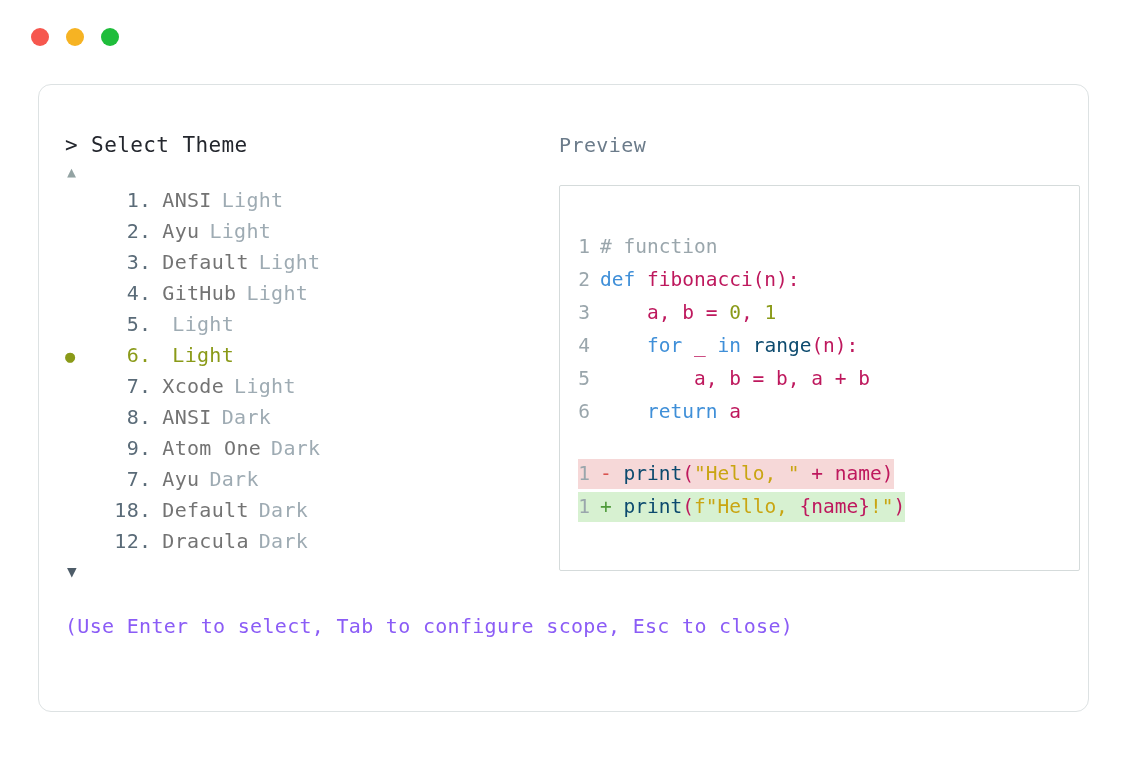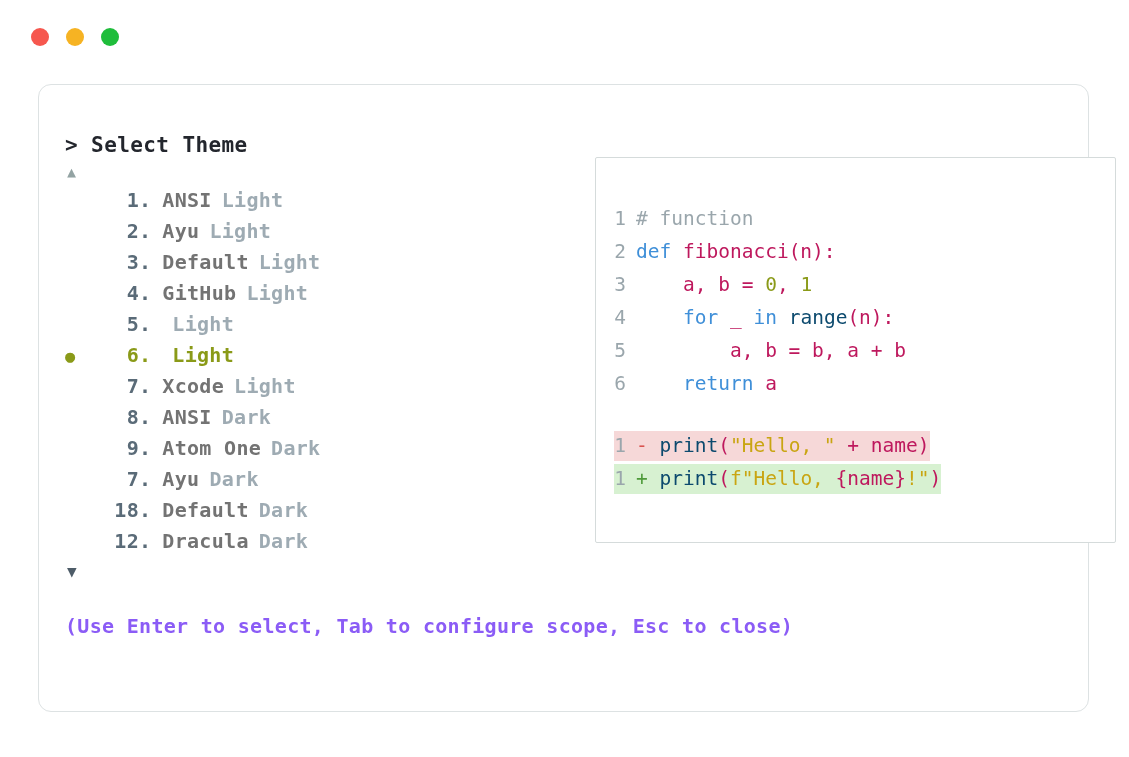--- a/index.html
+++ b/index.html
@@ -57,21 +57,20 @@
 
   .columns {
     display: flex;
     align-items: flex-start;
   }
 
   
   .col-left {
     width: 470px;
     flex: 0 0 470px;
-    font-weight: bold;
   }
 
   .prompt-line {
     font-size: 21px;
     line-height: 28px;
     color: #23262d;
     letter-spacing: 0.4px;
     white-space: pre;
   }
   .prompt-caret { color: #23262d; }
@@ -148,21 +147,20 @@
   }
   .preview-box {
     margin-top: 26px;
     box-sizing: border-box;
     width: 521px;
     height: 386px;
     border: 1.5px solid #d5dbdb;
     background: #ffffff;
     border-radius: 2px;
     padding: 44px 0 0 18px;
-    margin-left: 36px;
   }
 
   .code {
     font-size: 19.5px;
     line-height: 33px;
     white-space: pre;
   }
   .code-line { white-space: pre; }
   .ln {
     color: #9aa6ac;
@@ -225,20 +223,21 @@
             <li class="theme-row"><span class="marker">●</span><span class="row-num">18</span><span class="row-num-dot">.</span><span class="row-name">Default</span><span class="row-variant">Dark</span></li>
             <li class="theme-row"><span class="marker">●</span><span class="row-num">12</span><span class="row-num-dot">.</span><span class="row-name">Dracula</span><span class="row-variant">Dark</span></li>
           </ul>
 
         <div class="scroll-arrow down">▼</div>
 
         <div class="hint">(Use Enter to select, Tab to configure scope, Esc to close)</div>
       </div>
 
       <div class="col-right">
+        <div class="preview-label">Preview</div>
 
         <div class="preview-box">
           <div class="code" id="code-block"><div class="code-line"><span class="ln">1</span><span class="tok-comment"># function</span></div><div class="code-line"><span class="ln">2</span><span class="tok-kw">def</span><span class="tok-plain"> fibonacci(n):</span></div><div class="code-line"><span class="ln">3</span><span class="tok-plain">    a, b = </span><span class="tok-num">0</span><span class="tok-plain">, </span><span class="tok-num">1</span></div><div class="code-line"><span class="ln">4</span><span class="tok-plain">    </span><span class="tok-kw">for</span><span class="tok-plain"> _ </span><span class="tok-kw">in</span><span class="tok-plain"> </span><span class="tok-fn">range</span><span class="tok-plain">(n):</span></div><div class="code-line"><span class="ln">5</span><span class="tok-plain">        a, b = b, a + b</span></div><div class="code-line"><span class="ln">6</span><span class="tok-plain">    </span><span class="tok-kw">return</span><span class="tok-plain"> a</span></div></div>
           <div class="diff-gap"></div>
           <div class="code" id="diff-block"><div><span class="diff-line del"><span class="ln">1</span><span class="sign-del">- </span><span class="tok-fn">print</span><span class="tok-plain">(</span><span class="tok-str">"Hello, "</span><span class="tok-plain"> + name)</span></span></div><div><span class="diff-line add"><span class="ln">1</span><span class="sign-add">+ </span><span class="tok-fn">print</span><span class="tok-plain">(</span><span class="tok-str">f"Hello, </span><span class="tok-plain">{name}</span><span class="tok-str">!"</span><span class="tok-plain">)</span></span></div></div>
         </div>
       </div>
 
     </div>
   </div>

